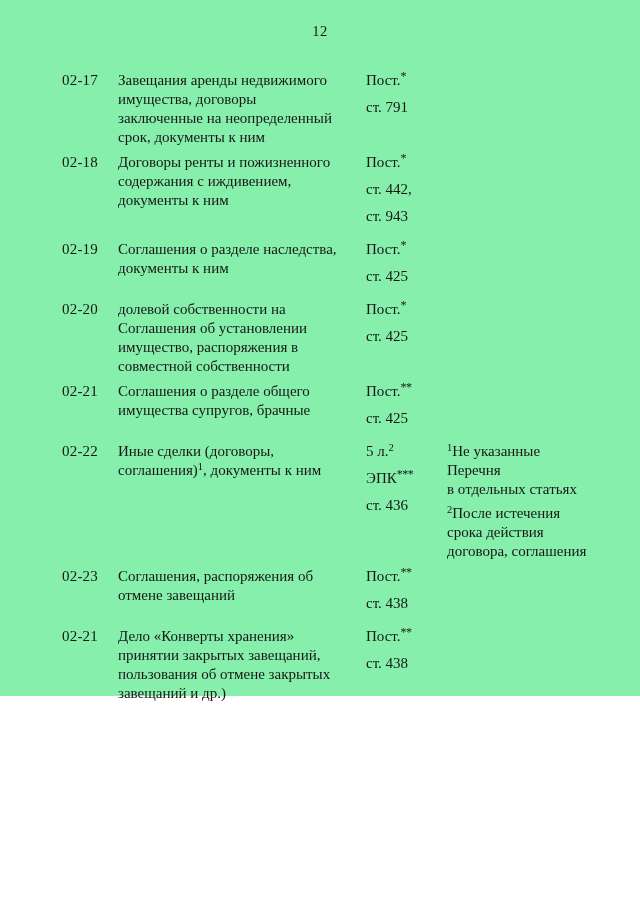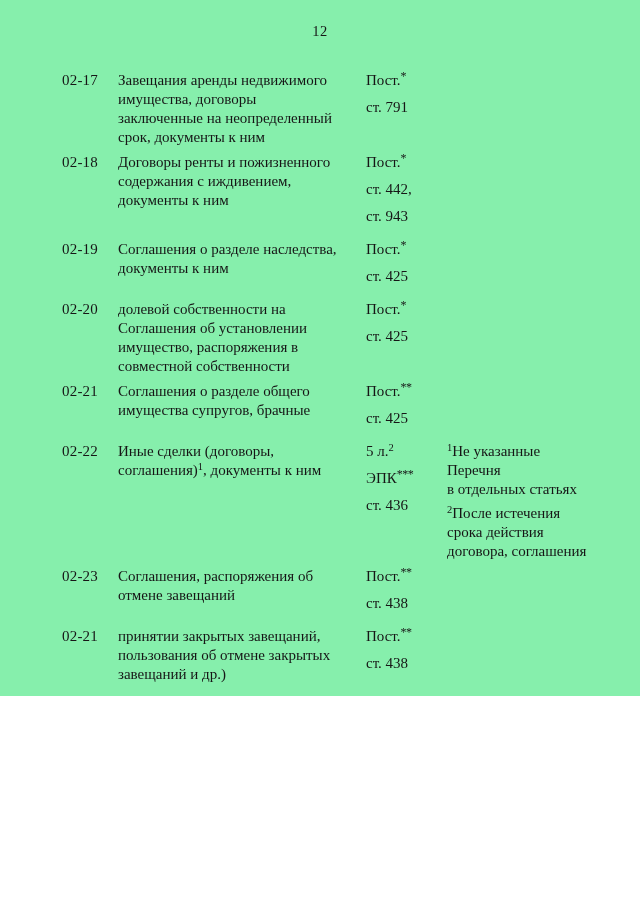--- a/index.html
+++ b/index.html
@@ -175,20 +175,21 @@
         </div>
         <div class="cell term">
           <div class="term-line">Пост.<sup class="ast">**</sup></div>
           <div class="term-line">ст. 438</div>
         </div>
         <div class="cell notes"></div>
       </div>
       <div class="row">
         <div class="cell code">02-21</div>
         <div class="cell title">
+          <div class="line">Дело «Конверты хранения»</div>
           <div class="line">принятии закрытых завещаний,</div>
           <div class="line">пользования об отмене закрытых</div>
           <div class="line">завещаний и др.)</div>
         </div>
         <div class="cell term">
           <div class="term-line">Пост.<sup class="ast">**</sup></div>
           <div class="term-line">ст. 438</div>
         </div>
         <div class="cell notes"></div>
       </div>

